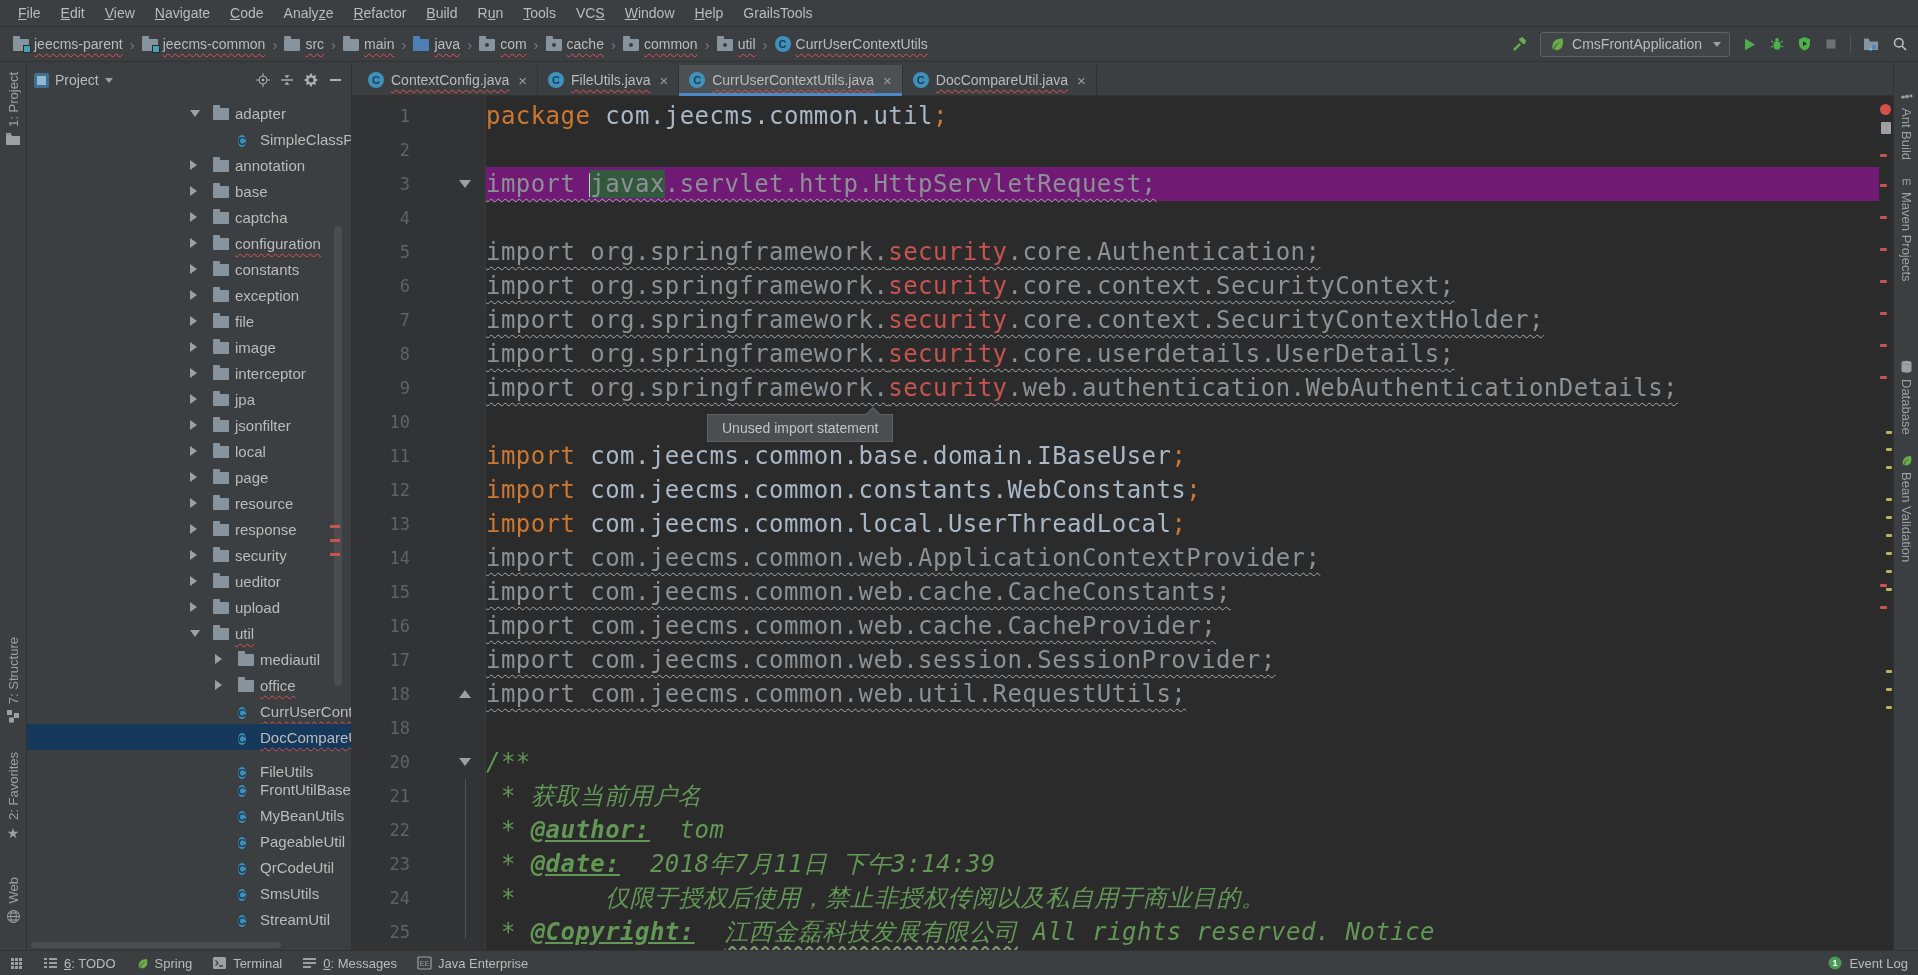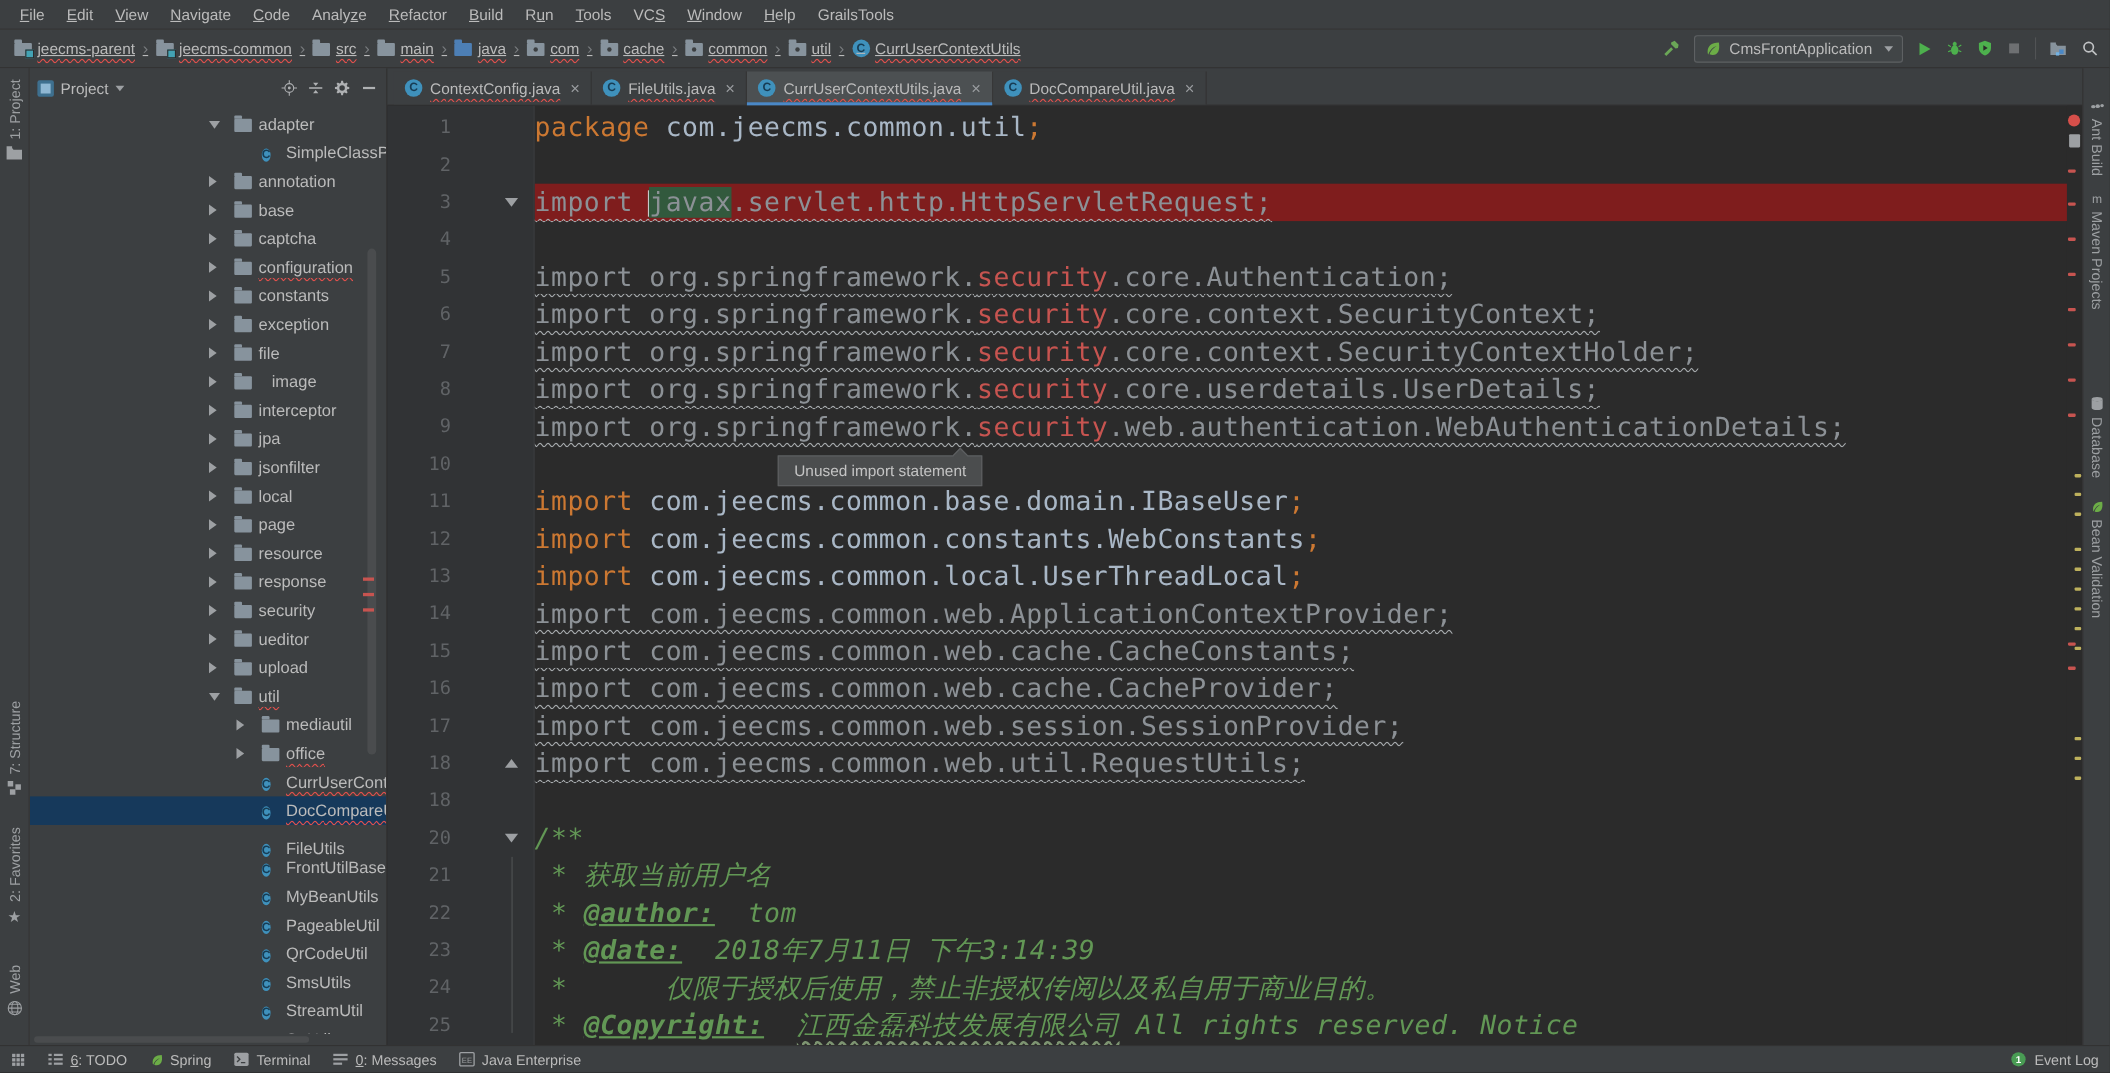--- a/index.html
+++ b/index.html
@@ -11,21 +11,21 @@
   .menubar { position:absolute; left:0; top:0; width:1918px; height:27px;
              display:flex; align-items:center; padding-left:8px; background:#3c3f41;
              border-bottom:1px solid #323232; font-size:14px; }
   .menu-item { padding:0 10px; height:27px; line-height:27px; cursor:default; color:#bbbbbb; }
   .menu-item u { text-decoration:underline; }
 
   
   .navbar { position:absolute; left:0; top:27px; width:1918px; height:35px;
             display:flex; align-items:center; padding:0 10px; background:#3c3f41;
             border-bottom:1px solid #323232; font-size:14px; }
-  .crumbs { display:flex; gap:2px;text-decoration:underline; }
+  .crumbs { display:flex; gap:2px; }
   .crumb { display:flex; align-items:center; gap:5px; padding:0 3px; }
   .crumb-sep { color:#787b7e; font-size:15px; padding:0 2px; }
   .sq-red { text-decoration:underline; text-decoration-style:wavy; text-decoration-color:#e3504c;
             text-decoration-thickness:1px; text-underline-offset:4px; }
   .run-tools { margin-left:auto; display:flex; align-items:center; gap:12px; }
   .combo { display:flex; align-items:center; gap:7px; height:25px; padding:0 8px;
            border:1px solid #5e6163; border-radius:3px; background:#414547; font-size:14px; }
   .combo .dd { width:0; height:0; border-left:4px solid transparent; border-right:4px solid transparent;
                border-top:5px solid #9da0a3; margin-left:4px; }
   .tool-sep { width:1px; height:20px; background:#515355; }
@@ -101,21 +101,21 @@
   .g-num { width:58px; text-align:right; font-family:"DejaVu Sans Mono", monospace;
            font-size:17px; color:#606366; }
   .fold { position:absolute; right:14px; width:0; height:0; }
   .fold.down { border-left:6px solid transparent; border-right:6px solid transparent; border-top:8px solid #9da0a3; }
   .fold.up   { border-left:6px solid transparent; border-right:6px solid transparent; border-bottom:8px solid #9da0a3; }
   .fold-guide { position:absolute; width:1px; background:#505354; right:19px; }
 
   .code { flex:1; position:relative; padding-top:3px; overflow:hidden;
           font-family:"DejaVu Sans Mono", monospace; font-size:24px; letter-spacing:0.45px; }
   .code-line { height:34px; line-height:34px; white-space:pre; }
-  .code-line.caret-row { background:#7f1d1d; }
+  .code-line.caret-row { background:#701a75; }
   .c-k  { color:#cc7832; }
   .c-p  { color:#a9b7c6; }
   .c-gu { color:#8c9196; text-decoration:underline; text-decoration-style:wavy;
           text-decoration-color:#a6aaad; text-decoration-thickness:1px; text-underline-offset:6px; }
   .c-ru { color:#c75450; text-decoration:underline; text-decoration-style:wavy;
           text-decoration-color:#a6aaad; text-decoration-thickness:1px; text-underline-offset:6px; }
   .c-hl { color:#8c9196; background:#32593d; text-decoration:underline; text-decoration-style:wavy;
           text-decoration-color:#a6aaad; text-decoration-thickness:1px; text-underline-offset:6px; }
   .c-d  { color:#629755; font-style:italic; }
   .c-dt { color:#629755; font-style:italic; font-weight:bold; text-decoration:underline; }
@@ -413,21 +413,21 @@
             <span class="tw-icon" style="left: 186px; top: 6px;">
               <span class="ic-folder" style="display:block"></span>
             </span>
             <span class="tw-label" style="left: 208px;">file</span>
           </div>
           <div class="tree-row" style="top: 236px;">
             <span class="tw-arrow right" style="left: 163px; top: 8px;"></span>
             <span class="tw-icon" style="left: 186px; top: 6px;">
               <span class="ic-folder" style="display:block"></span>
             </span>
-            <span class="tw-label" style="left: 220px;">image</span>
+            <span class="tw-label" style="left: 208px;">image</span>
           </div>
           <div class="tree-row" style="top: 262px;">
             <span class="tw-arrow right" style="left: 163px; top: 8px;"></span>
             <span class="tw-icon" style="left: 186px; top: 6px;">
               <span class="ic-folder" style="display:block"></span>
             </span>
             <span class="tw-label" style="left: 208px;">interceptor</span>
           </div>
           <div class="tree-row" style="top: 288px;">
             <span class="tw-arrow right" style="left: 163px; top: 8px;"></span>

